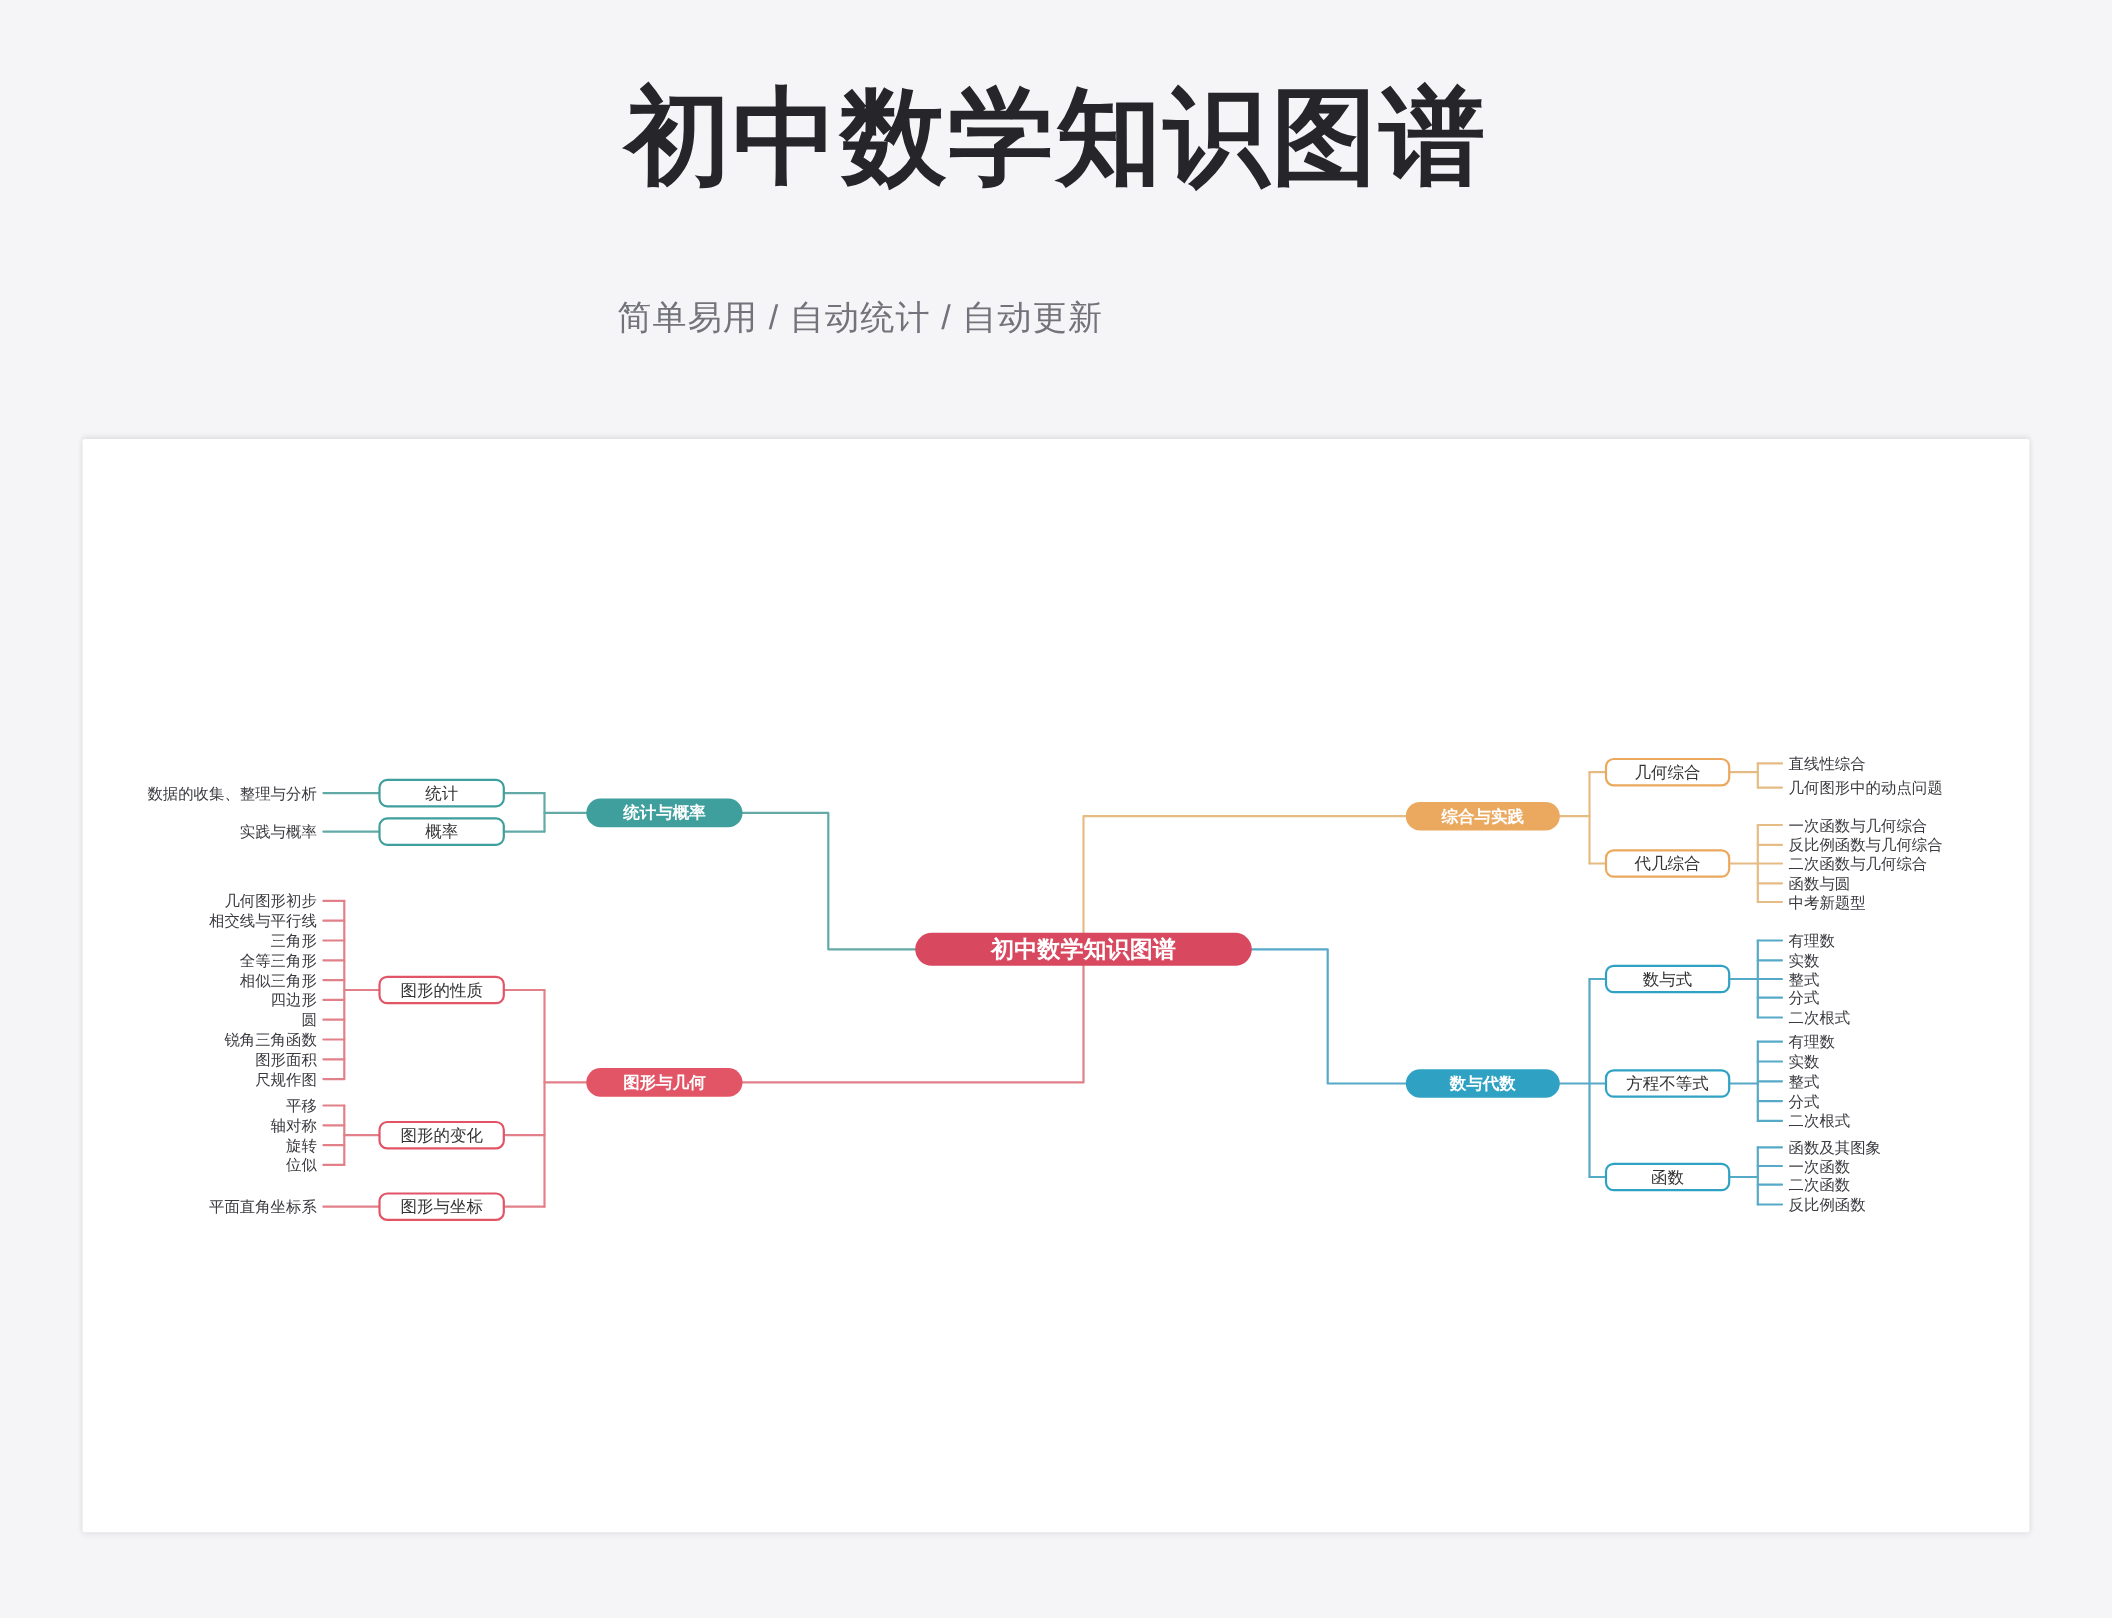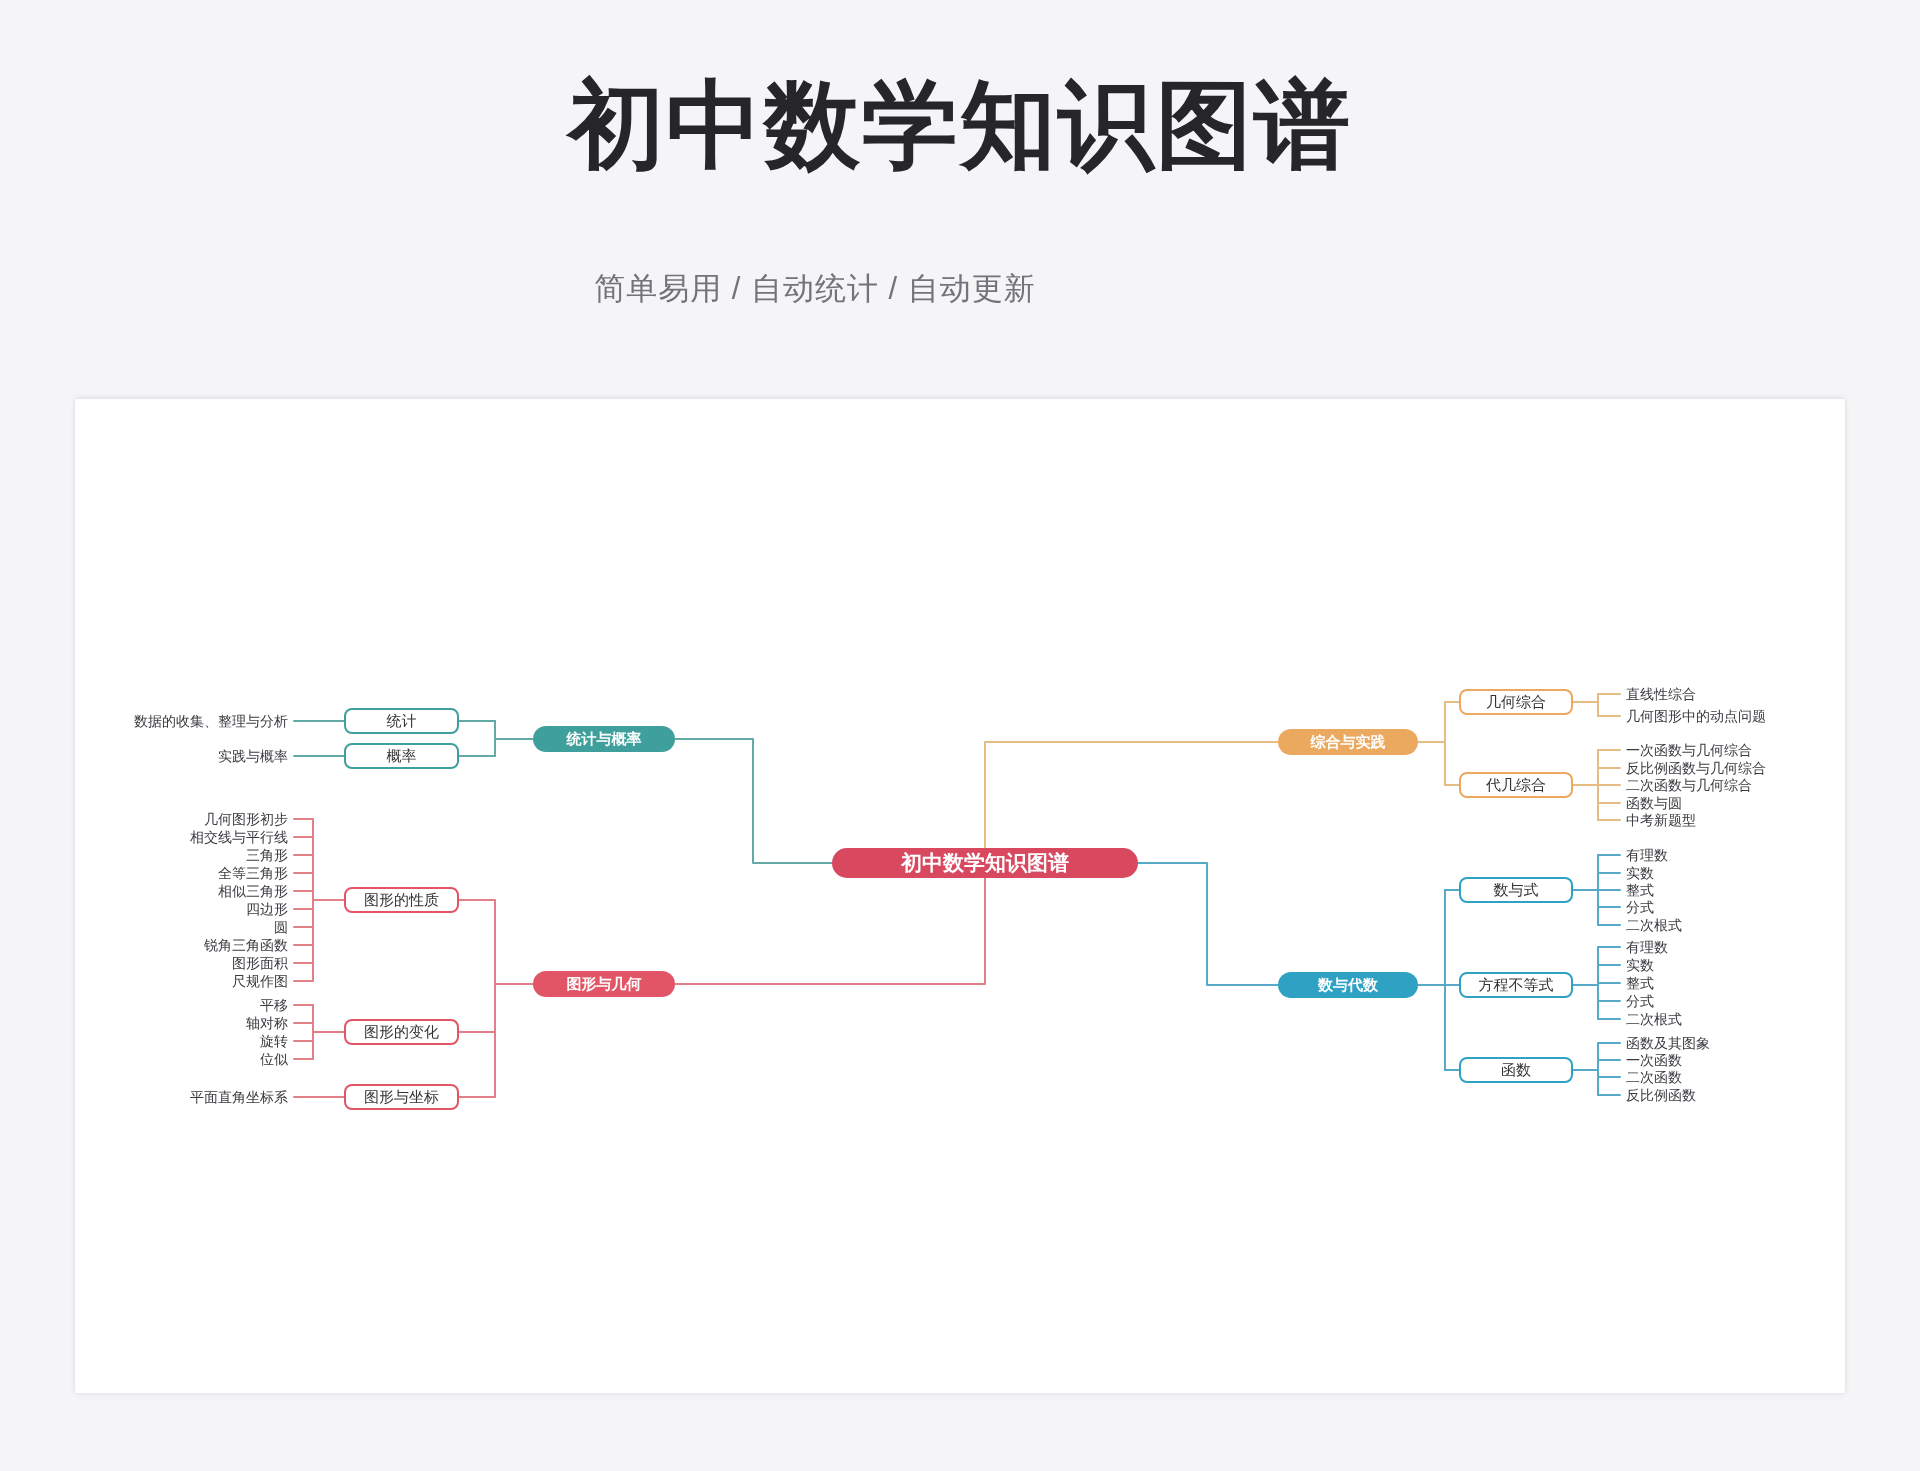--- a/index.html
+++ b/index.html
@@ -12,21 +12,21 @@
   }
   .page-title{
     position:absolute;top:70px;left:0;width:1920px;
     margin:0;text-align:center;
     font-size:96px;line-height:1.15;font-weight:800;
     color:#26262a;letter-spacing:2px;
   }
   .page-subtitle{
     position:absolute;top:268px;left:0;width:1564px;
     text-align:center;
-    font-size:31px;color:#73737b;letter-spacing:1px;padding-left:33px;
+    font-size:31px;color:#73737b;letter-spacing:1px;
   }
   .mindmap-card{
     position:absolute;left:75px;top:399px;width:1770px;height:994px;
     background:#ffffff;border-radius:2px;
     box-shadow:0 -2px 5px rgba(0,0,0,0.07), 0 2px 6px rgba(0,0,0,0.06);
   }
   .mindmap-card svg{display:block;width:100%;height:100%;}
   svg text{font-family:"Liberation Sans", sans-serif;}
 </style>
 </head>

